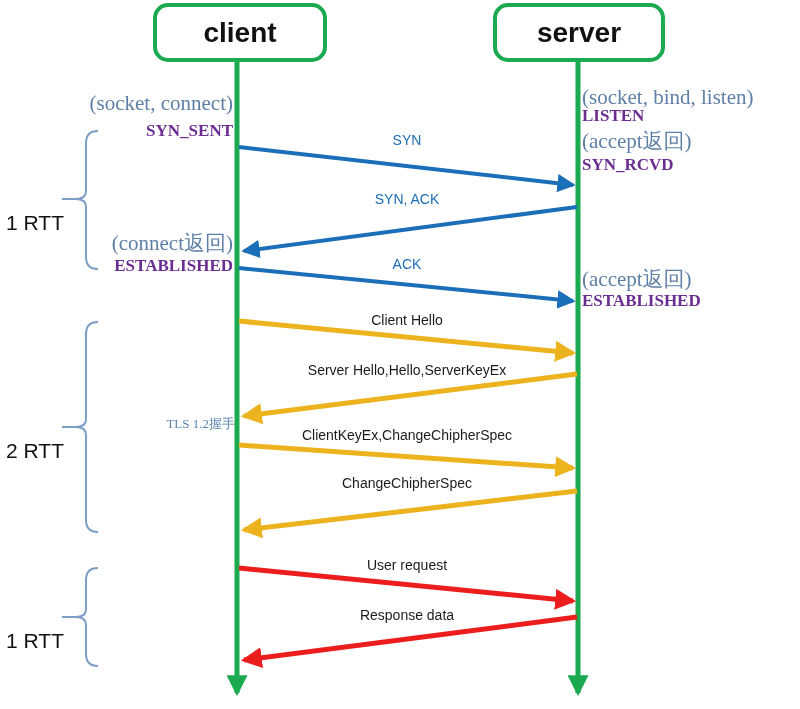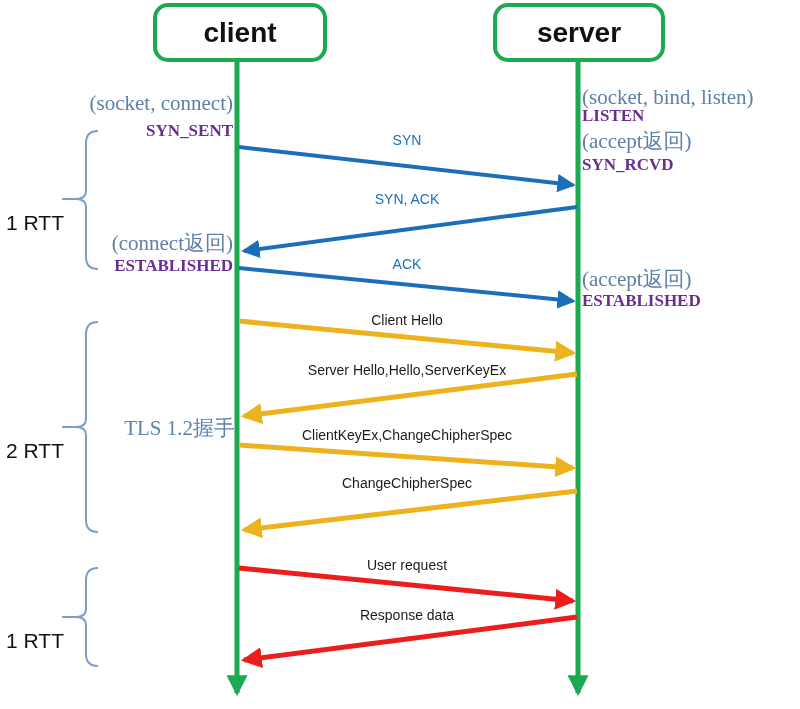--- a/index.html
+++ b/index.html
@@ -17,21 +17,21 @@
   .syscall{font-family:"Liberation Serif","DejaVu Serif",serif;font-size:21px;color:#5E7FA6;}
   .state{font-family:"Liberation Serif","DejaVu Serif",serif;font-size:17px;font-weight:bold;color:#6B2D91;}
   .client-side{right:567px;text-align:right;}
   .server-side{left:582px;text-align:left;}
 
   .msg{left:407px;transform:translateX(-50%);font-size:14px;color:#1b1b1b;}
   .msg.tcp{color:#1B6FB8;}
 
   .rtt{right:736px;text-align:right;font-size:21px;color:#111;margin-top:24px;}
   .phase-note{right:565px;text-align:right;font-family:"Liberation Serif","DejaVu Serif",serif;
-              font-size:21px;color:#5B84AD;}
+              font-size:13px;color:#5B84AD;}
 </style>
 </head>
 <body>
 
 <div class="stage">
 
   <svg class="layer" width="800" height="709" viewBox="0 0 800 709">
     <defs>
       <marker id="m-green" viewBox="0 0 10 10" refX="8.5" refY="5" markerWidth="4.2" markerHeight="4.2" orient="auto">
         <path d="M0,0 L10,5 L0,10 z" fill="#1BAA50"></path>

